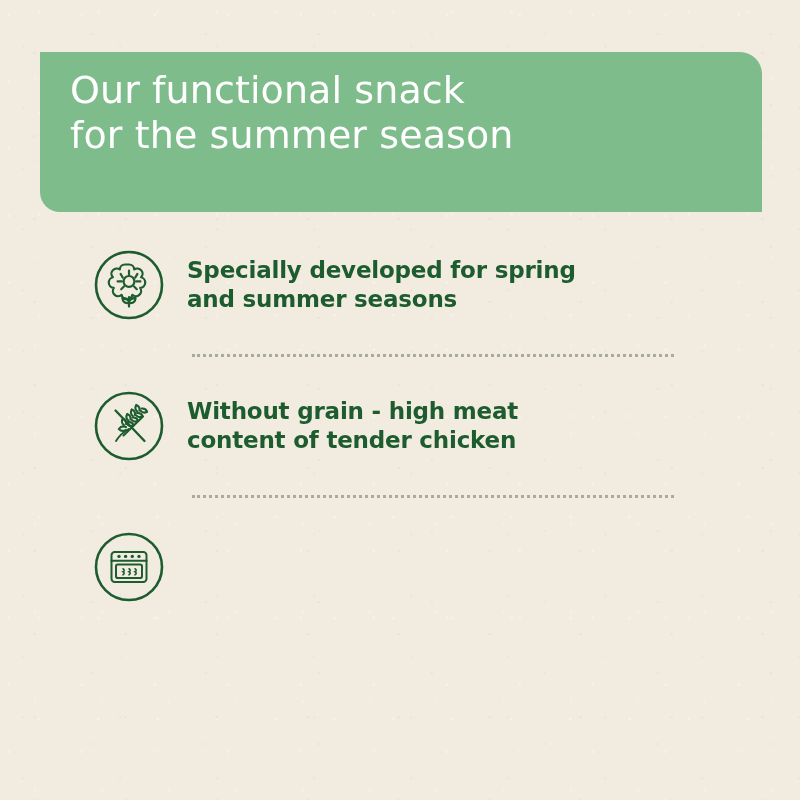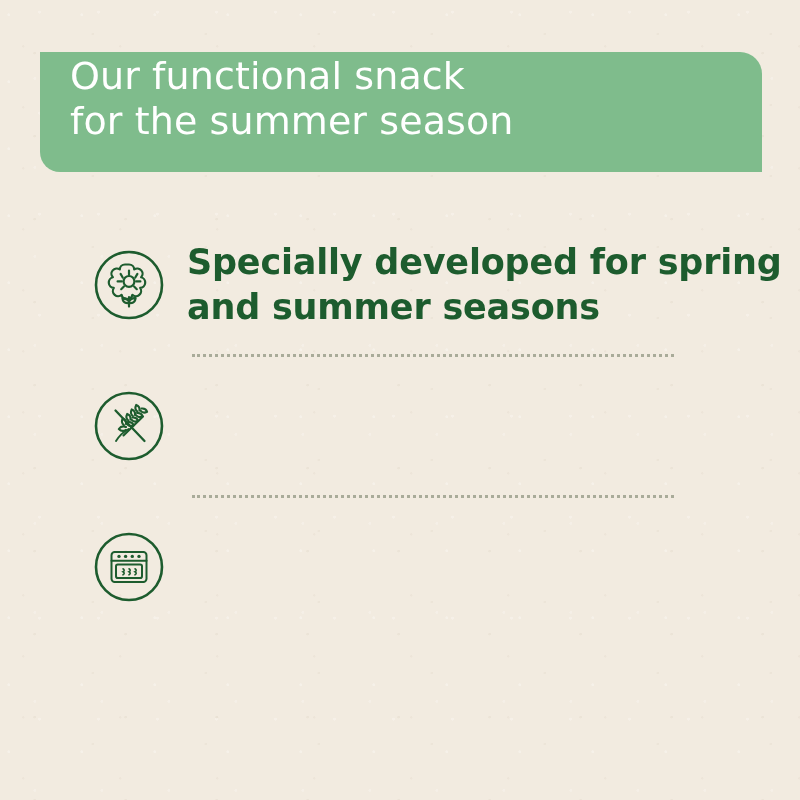--- a/index.html
+++ b/index.html
@@ -30,25 +30,25 @@
       radial-gradient(circle at 24% 76%, rgba(214,203,186,0.35) 0 1px, transparent 1.4px);
     background-size: 73px 67px, 91px 83px, 59px 101px, 113px 71px, 67px 89px, 97px 61px;
   }
 
   
   #header-banner {
     position: absolute;
     left: 40px;
     top: 52px;
     width: 722px;
-    height: 120px;
+    height: 160px;
     background: #7fbc8c;
     border-radius: 0 22px 0 20px;
     box-sizing: border-box;
-    padding: 2px 0 0 30px;
+    padding: 16px 0 0 30px;
   }
   #header-title {
     color: #ffffff;
     font-size: 38px;
     line-height: 1.18;
     font-weight: 400;
     letter-spacing: 0.1px;
     white-space: pre-line;
     font-family: "DejaVu Sans", sans-serif;
   }
@@ -69,21 +69,21 @@
     box-sizing: border-box;
   }
   .feature-icon-circle {
     flex: 0 0 auto;
     width: 72px;
     height: 72px;
     display: block;
   }
   .feature-text {
     color: #1d5c2e;
-    font-size: 35px;
+    font-size: 23px;
     font-weight: bold;
     line-height: 1.28;
     white-space: pre-line;
     letter-spacing: -0.2px;
     font-family: "DejaVu Sans", sans-serif;
   }
 
   .feature-divider {
     height: 0;
     margin: 14px 0 14px 192px;
@@ -135,20 +135,22 @@
         <path d="M42 25c.3-2.6-1.1-4.9-3.3-5.6-1.2 2.3-.7 5.1 1.2 6.6"></path>
         <path d="M37.5 29.5c.3-2.6-1.1-4.9-3.3-5.6-1.2 2.3-.7 5.1 1.2 6.6"></path>
         <path d="M33 34c.3-2.6-1.1-4.9-3.3-5.6-1.2 2.3-.7 5.1 1.2 6.6"></path>
         <path d="M33 37c-2.6-1.1-5.6-.2-7.2 2 1.9 1.9 4.9 2.2 7.1.8"></path>
 
         <path d="M22.5 20.5 L51.5 51" stroke-width="2.3"></path>
 
         <path d="M23 51c3.2-5.2 7.6-9.2 12.6-12" stroke-width="1.9"></path>
       </g>
     </svg>
+    <div class="feature-text">Without grain - high meat
+content of tender chicken</div>
   </div>
 
   <div class="feature-divider"></div>
 
   <div class="feature-row">
     <svg class="feature-icon-circle" viewBox="0 0 72 72">
       <circle cx="36" cy="36" r="33" fill="none" stroke="#1d5c2e" stroke-width="2.6"></circle>
       <g fill="none" stroke="#1d5c2e" stroke-width="2" stroke-linecap="round" stroke-linejoin="round">
         <rect x="18.5" y="21" width="35" height="30" rx="3.2"></rect>
         <path d="M18.5 29.8 H53.5"></path>

